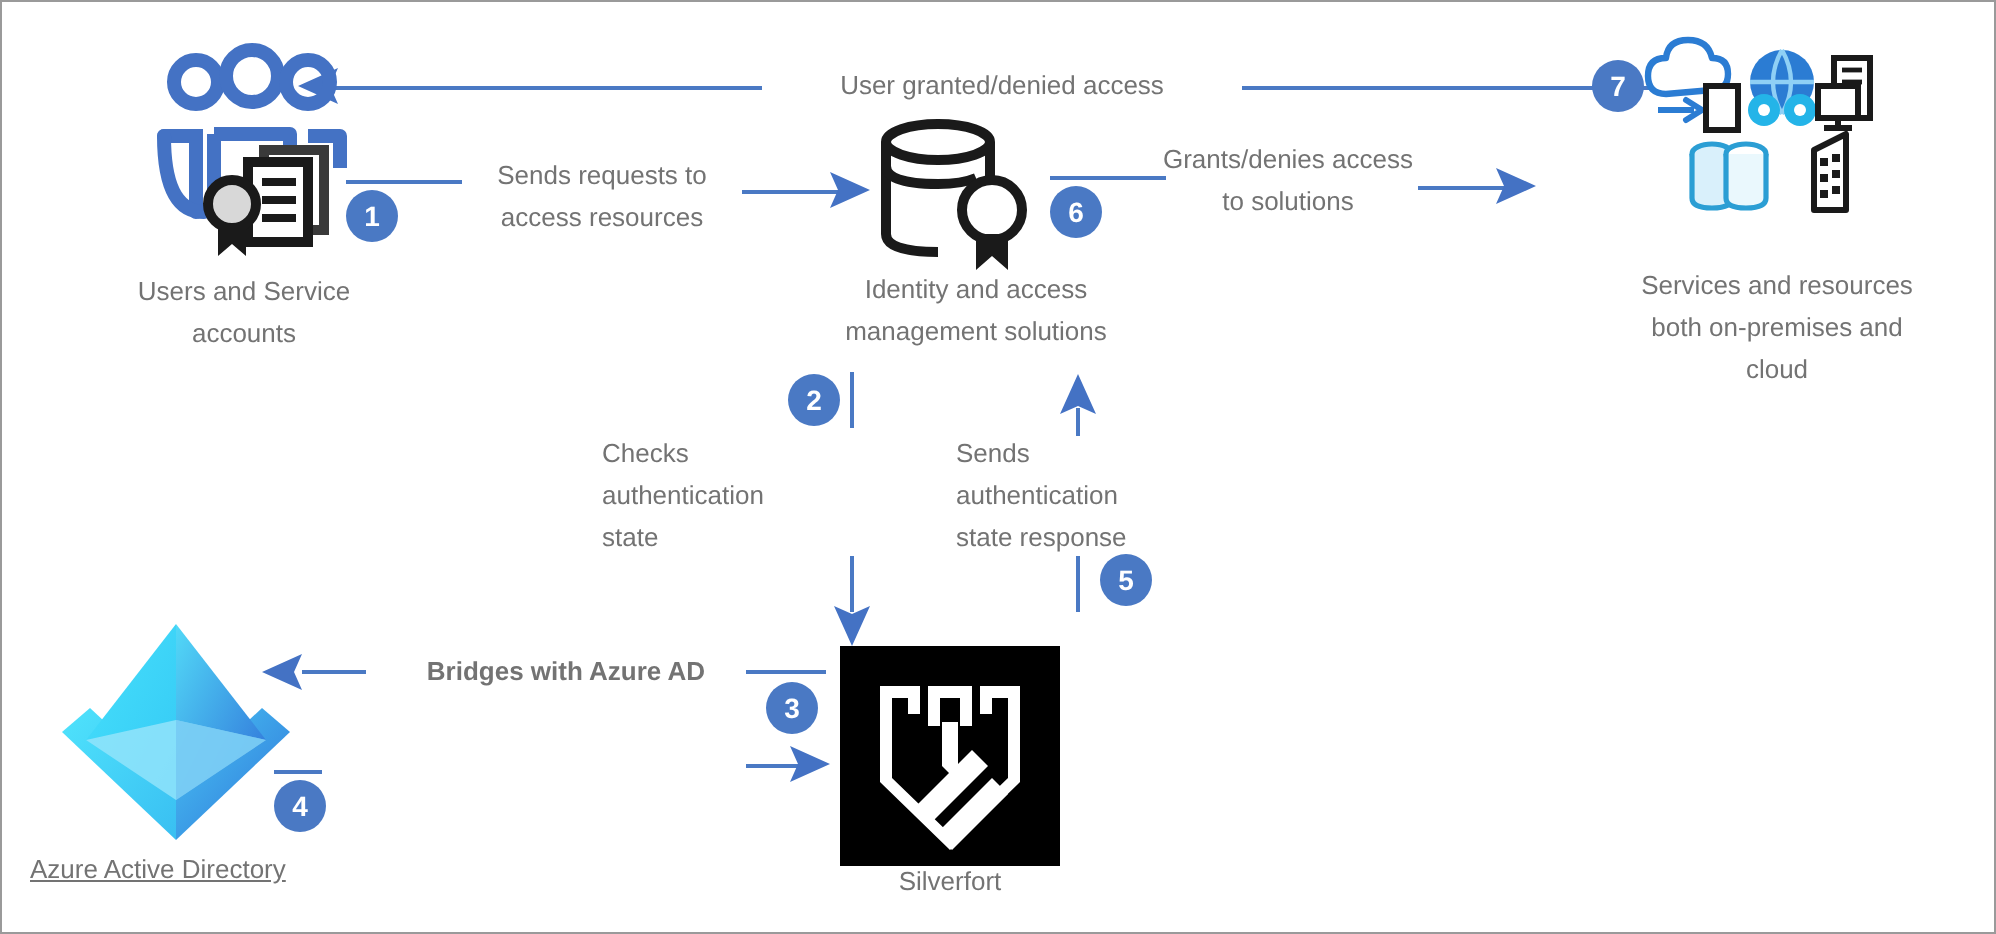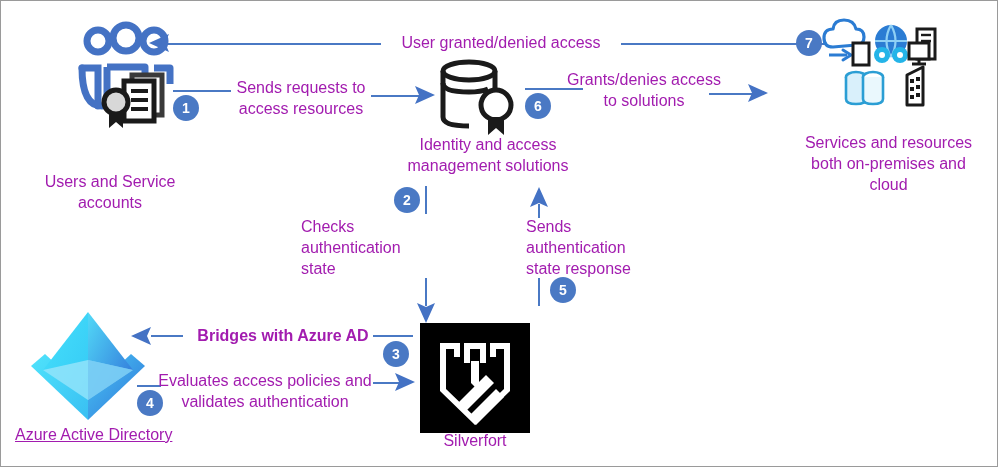--- a/index.html
+++ b/index.html
@@ -10,22 +10,22 @@
   #canvas {
     position: relative;
     width: 998px;
     height: 467px;
     background: #ffffff;
     border: 1px solid #9a9a9a;
     overflow: hidden;
   }
   .abs { position: absolute; }
   .txt {
-    color: #a21caf;
-    font-size: 16px;
+    color: #737373;
+    font-size: 13px;
     line-height: 21px;
     font-family: "Liberation Sans", sans-serif;
     white-space: pre-line;
   }
   .tc { text-align: center; }
   .tr { text-align: left; }
   .tl { text-align: left; }
 
   
   .badge {
@@ -75,21 +75,21 @@
       <rect x="56" y="52" width="30" height="40" fill="#ffffff" stroke="#3a3a3a" stroke-width="5"></rect>
       <rect x="48" y="58" width="30" height="40" fill="#ffffff" stroke="#1a1a1a" stroke-width="5"></rect>
       <line x1="55" y1="68" x2="72" y2="68" stroke="#1a1a1a" stroke-width="4"></line>
       <line x1="55" y1="77" x2="72" y2="77" stroke="#1a1a1a" stroke-width="4"></line>
       <line x1="55" y1="86" x2="72" y2="86" stroke="#1a1a1a" stroke-width="4"></line>
 
       <circle cx="40" cy="79" r="12" fill="#d8d8d8" stroke="#1a1a1a" stroke-width="5"></circle>
       <path d="M33 89 v16 l7 -6 l7 6 v-16 Z" fill="#1a1a1a"></path>
     </svg>
   </div>
-  <div class="abs txt tc" style="left:4px; top:134px; width:210px;margin-top:36px;">Users and Service
+  <div class="abs txt tc" style="left:16px; top:134px; width:210px;">Users and Service
 accounts</div>
 
   <div class="abs hline" style="left:172px; top:89px; width:58px;"></div>
   <div class="abs badge" style="left:172px; top:94px;">1</div>
   <div class="abs txt tc" style="left:210px; top:76px; width:180px;">Sends requests to
 access resources</div>
   <div class="abs hline" style="left:370px; top:94px; width:48px;"></div>
   <svg class="abs" style="left:412px; top:85px;" width="22" height="18">
     <path d="M22 9 L2 0 L6 9 L2 18 Z" fill="#4472C4"></path>
   </svg>
@@ -163,21 +163,21 @@
 state</div>
   <div class="abs vline" style="left:424px; top:277px; height:28px;"></div>
   <svg class="abs" style="left:416px; top:300px;" width="18" height="22">
     <path d="M9 22 L0 2 L9 6 L18 2 Z" fill="#4472C4"></path>
   </svg>
 
   <svg class="abs" style="left:529px; top:186px;" width="18" height="22">
     <path d="M9 0 L18 20 L9 16 L0 20 Z" fill="#4472C4"></path>
   </svg>
   <div class="abs vline" style="left:537px; top:203px; height:14px;"></div>
-  <div class="abs txt tl" style="left:477px; top:215px; width:175px;margin-left:48px;">Sends
+  <div class="abs txt tl" style="left:477px; top:215px; width:175px;">Sends
 authentication
 state response</div>
   <div class="abs vline" style="left:537px; top:277px; height:28px;"></div>
   <div class="abs badge" style="left:549px; top:276px;">5</div>
 
   <div class="abs" style="left:22px; top:307px;">
     <svg width="130" height="115" viewBox="0 0 130 115">
       <defs>
         <linearGradient id="adLeft" x1="0" y1="0" x2="1" y2="1">
           <stop offset="0%" stop-color="#46e0fb"></stop>
@@ -212,22 +212,20 @@
   <svg class="abs" style="left:130px; top:326px;" width="22" height="18">
     <path d="M0 9 L20 0 L16 9 L20 18 Z" fill="#4472C4"></path>
   </svg>
   <div class="abs hline" style="left:150px; top:334px; width:40px;"></div>
   <div class="abs txt tc" style="left:182px; top:324px; width:200px; background:#ffffff;font-weight:bold;">Bridges with Azure AD</div>
   <div class="abs hline" style="left:372px; top:334px; width:40px;"></div>
   <div class="abs badge" style="left:382px; top:340px;">3</div>
 
   <div class="abs hline" style="left:136px; top:384px; width:24px;"></div>
   <div class="abs badge" style="left:136px; top:389px;">4</div>
-  <div class="abs txt tc" style="left:155px; top:369px; width:218px;">Evaluates access policies and
-validates authentication</div>
   <div class="abs hline" style="left:372px; top:381px; width:26px;"></div>
   <svg class="abs" style="left:392px; top:372px;" width="22" height="18">
     <path d="M22 9 L2 0 L6 9 L2 18 Z" fill="#4472C4"></path>
   </svg>
 
   <div class="abs" style="left:419px; top:322px;">
     <svg width="110" height="110" viewBox="0 0 110 110">
       <rect x="0" y="0" width="110" height="110" fill="#000000"></rect>
 
       <path d="M20 20 h20 v14 h-6 v-8 h-8 v40 l29 28 l29 -28 v-40 h-8 v8 h-6 v-14 h20 v48 l-35 34 l-35 -34 Z" fill="#ffffff"></path>

